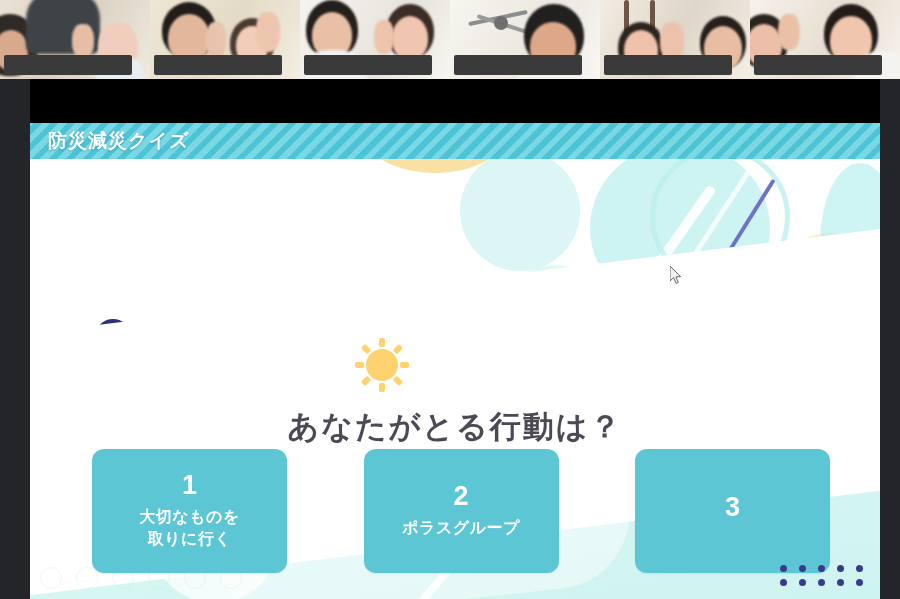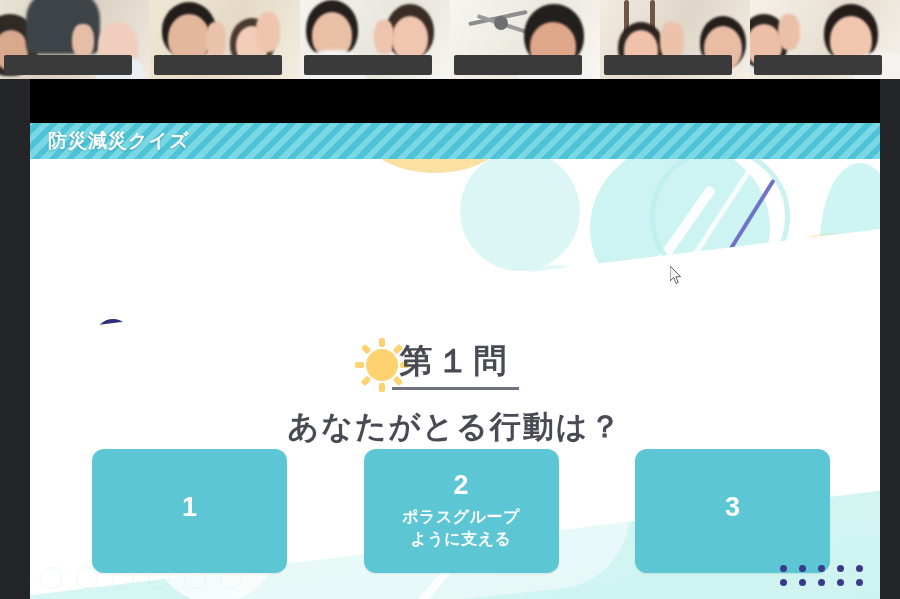--- a/index.html
+++ b/index.html
@@ -330,37 +330,37 @@
       </div>
 
       <div id="sun">
         <div class="core"></div>
         <div class="ray" style="transform:rotate(0deg);"></div>
         <div class="ray" style="transform:rotate(45deg);"></div>
         <div class="ray" style="transform:rotate(90deg);"></div>
         <div class="ray" style="transform:rotate(135deg);"></div>
       </div>
 
-      <div id="qno">
-        <span>第１問</span>
-      </div>
 
       <div id="qtext">
         <div>あなたがとる行動は？</div>
       </div>
 
       <div id="answers">
         <div class="card">
           <div class="num">1</div>
+          <div class="lab">
+            <div>大切なものを</div>
+            <div>取りに行く</div>
+          </div>
         </div>
         <div class="card">
           <div class="num">2</div>
           <div class="lab">
             <div>ポラスグループ</div>
-            <div>ように支える</div>
           </div>
         </div>
         <div class="card">
           <div class="num">3</div>
         </div>
       </div>
 
       <div id="footer">
         <div class="fx"><i></i><i></i></div>
         <div id="dotstrip">

